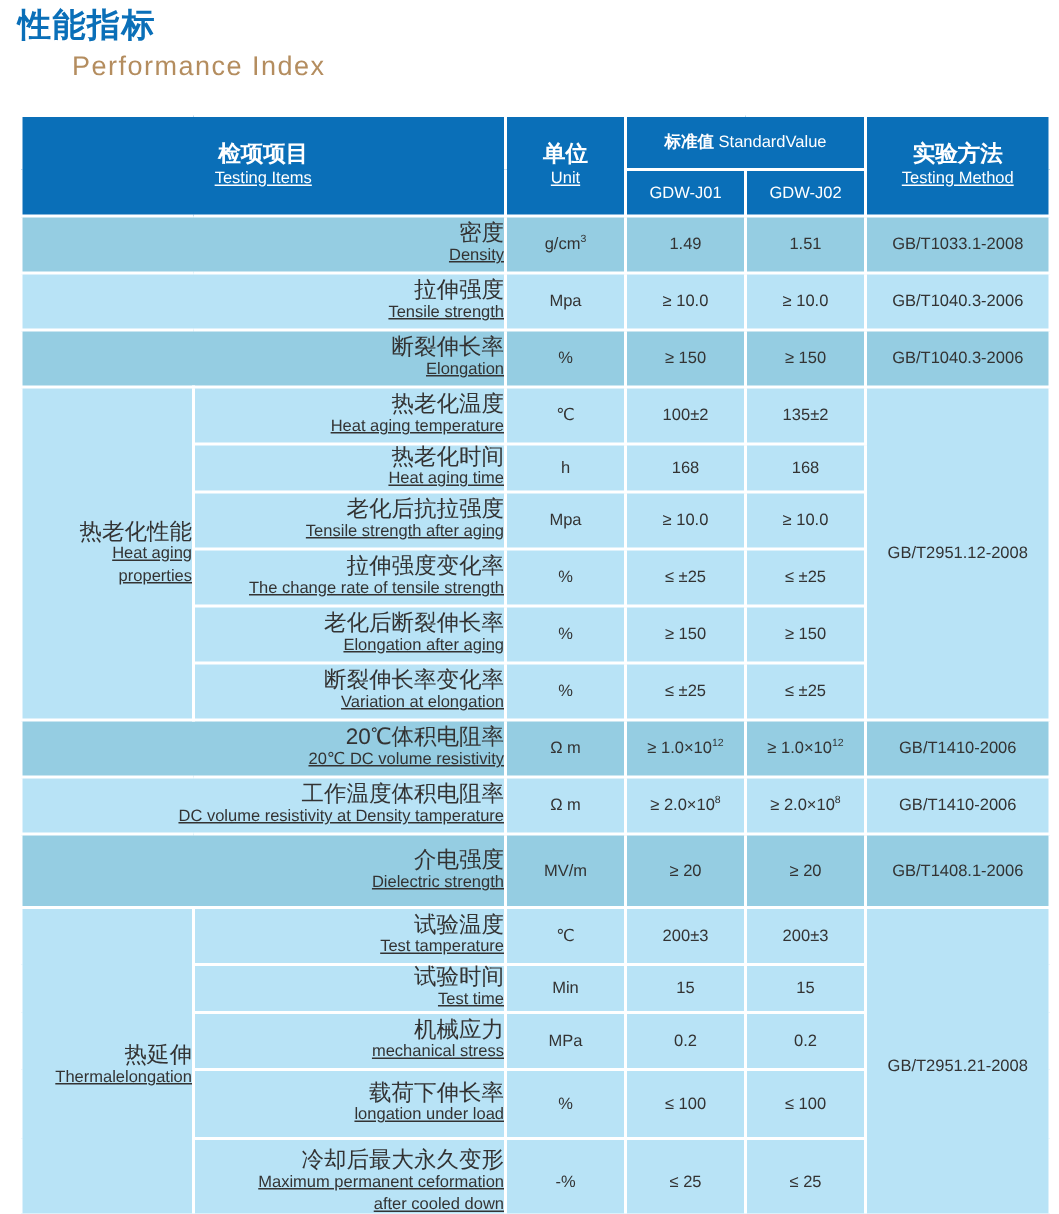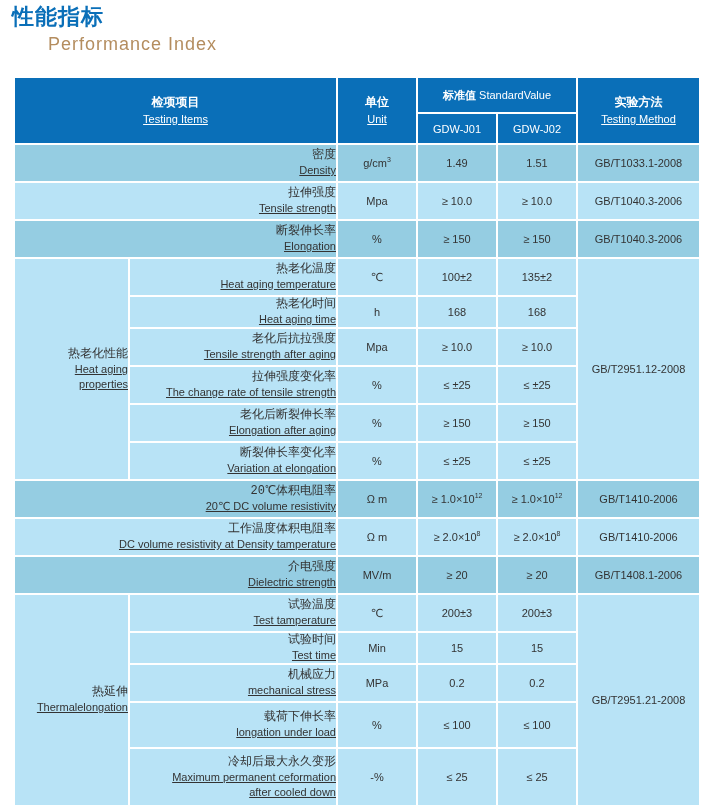--- a/index.html
+++ b/index.html
@@ -13,21 +13,21 @@
           border-collapse: collapse; table-layout: fixed; }
   td, th { border: 2px solid #ffffff; padding: 0; font-size: 11px; line-height: 16px;
            box-sizing: border-box; }
   th { background: #0a6fb8; color: #fff; font-weight: normal; text-align: center; vertical-align: middle; }
   th b { font-weight: bold; font-family: "DejaVu Sans", sans-serif; font-size: 11px; }
   .dark td { background: #95cde2; }
   .light td { background: #b8e3f6; }
   td.c { text-align: center; vertical-align: middle; }
   td.l { text-align: right; vertical-align: middle; padding-left: 6px; }
   td.lab { line-height: 15px; }
-  .cn { display: block; font-family: Liberation Mono, monospace; font-size: 12px; }
+  .cn { display: block; font-family: Liberation Sans, sans-serif; font-size: 15px; }
   .en { display: block; text-decoration: underline; }
   sup { font-size: 7px; line-height: 0; }
 </style>
 </head>
 <body>
 
 <div class="title-cn">性能指标</div>
 <div class="title-en">Performance Index</div>
 
 <table>
@@ -172,21 +172,21 @@
     <td colspan="2" class="l lab">
       <span class="cn">工作温度体积电阻率</span>
       <span class="en">DC volume resistivity at Density tamperature</span>
     </td>
     <td class="c">Ω m</td>
     <td class="c"><span>≥ 2.0×10</span><sup>8</sup></td>
     <td class="c"><span>≥ 2.0×10</span><sup>8</sup></td>
     <td class="c">GB/T1410-2006</td>
   </tr>
 
-  <tr class="dark" style="height:38px">
+  <tr class="dark" style="height:49px">
     <td colspan="2" class="l lab">
       <span class="cn">介电强度</span>
       <span class="en">Dielectric strength</span>
     </td>
     <td class="c">MV/m</td>
     <td class="c">≥ 20</td>
     <td class="c">≥ 20</td>
     <td class="c">GB/T1408.1-2006</td>
   </tr>
 

